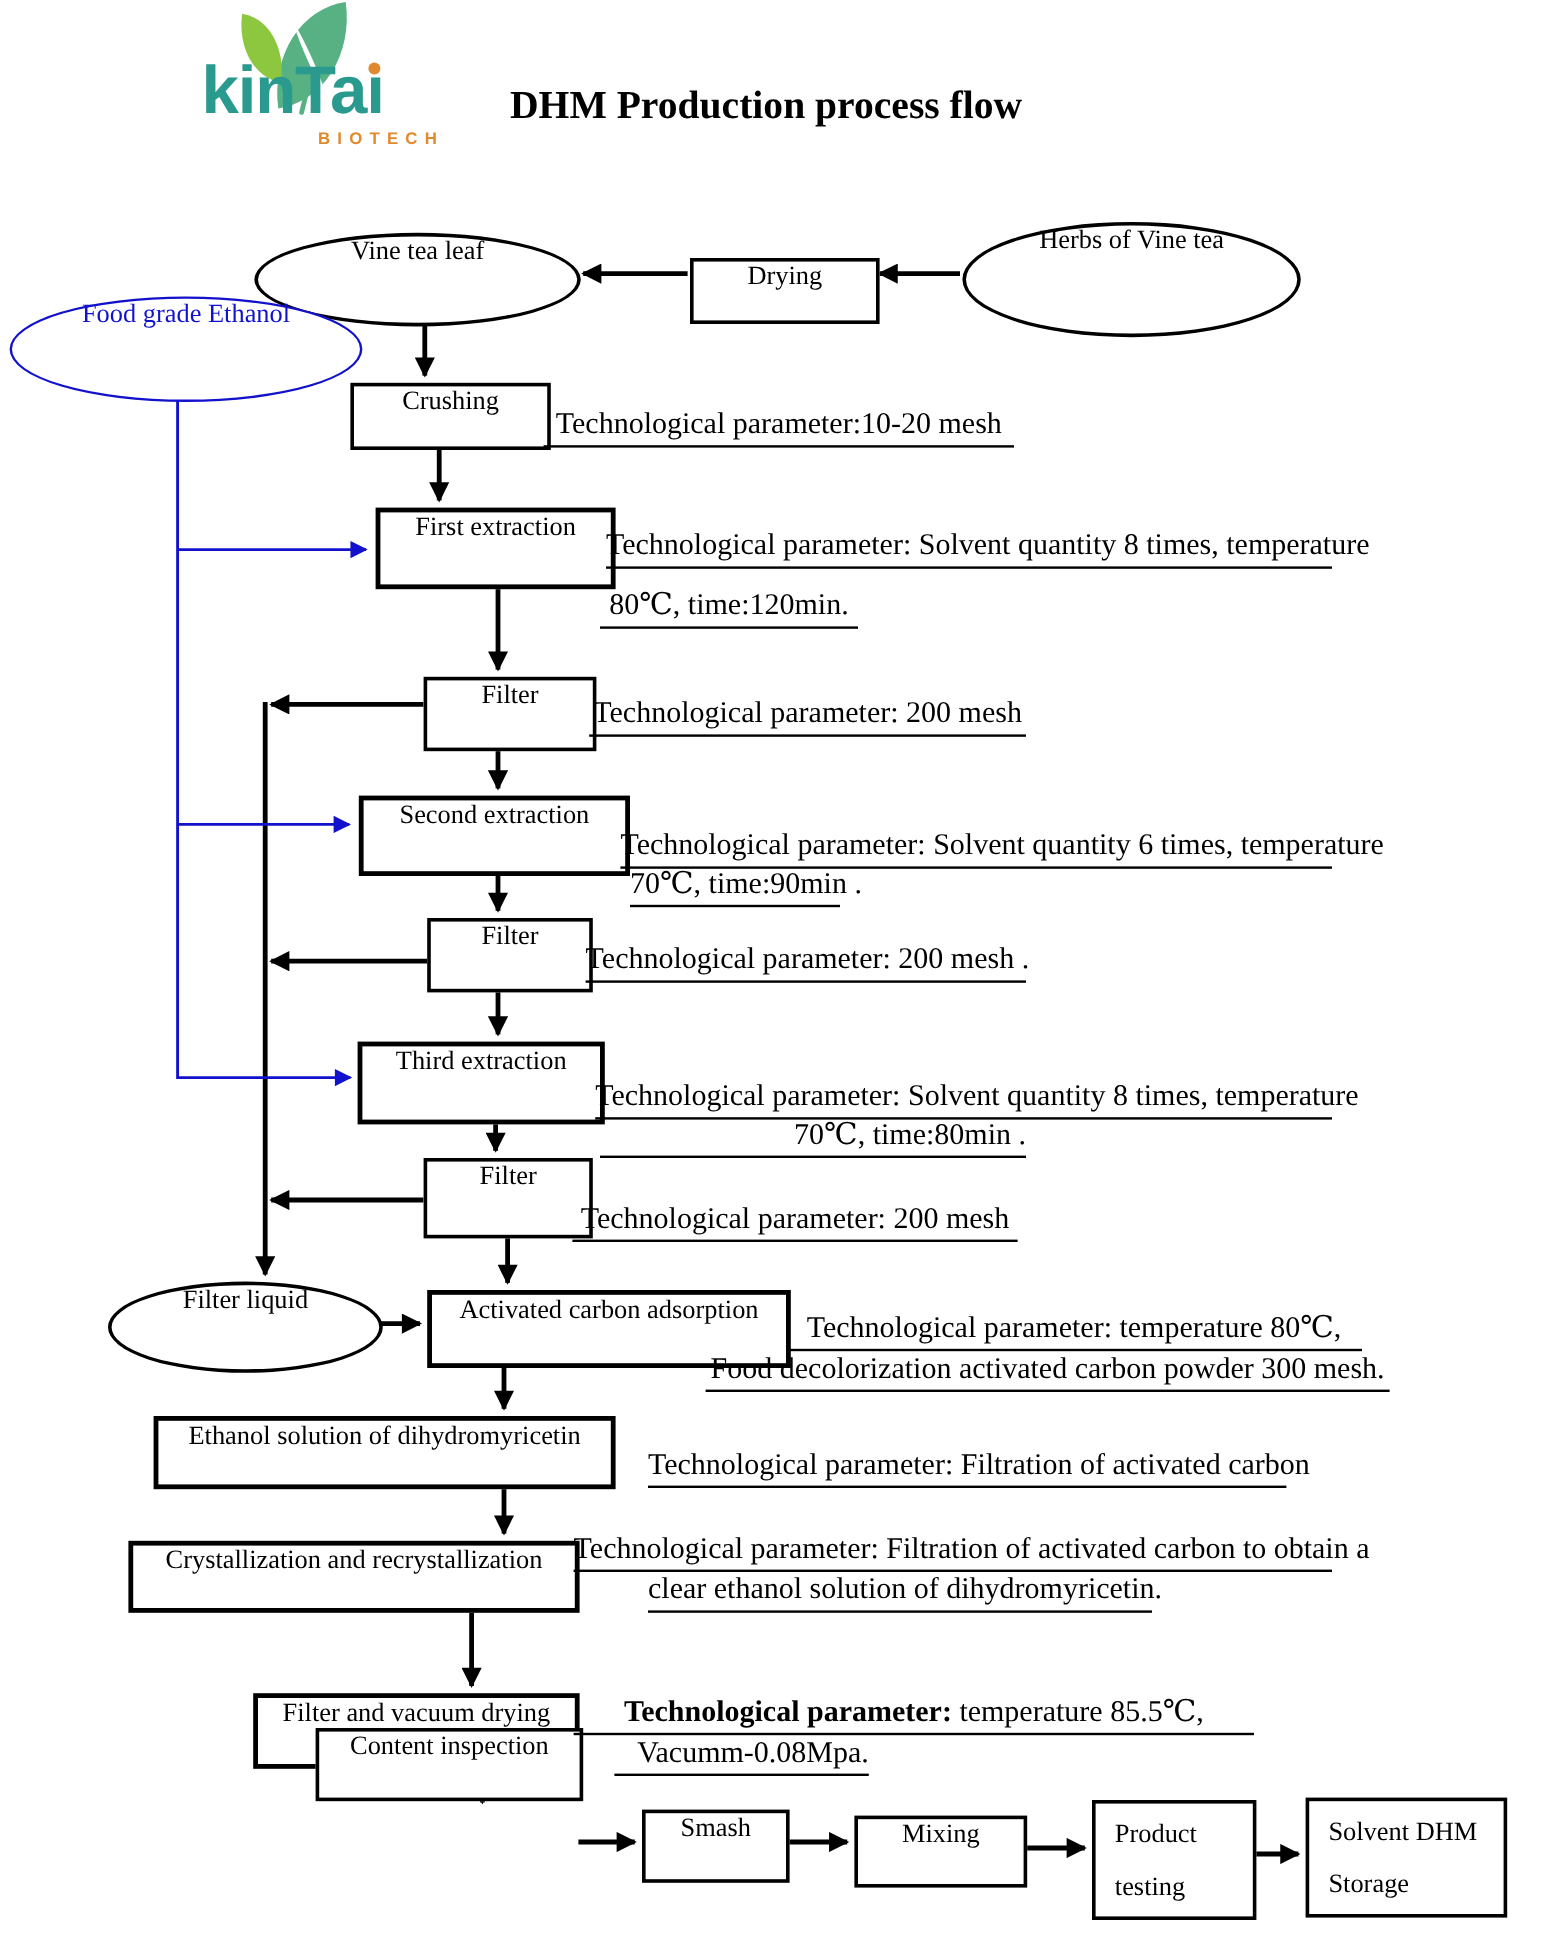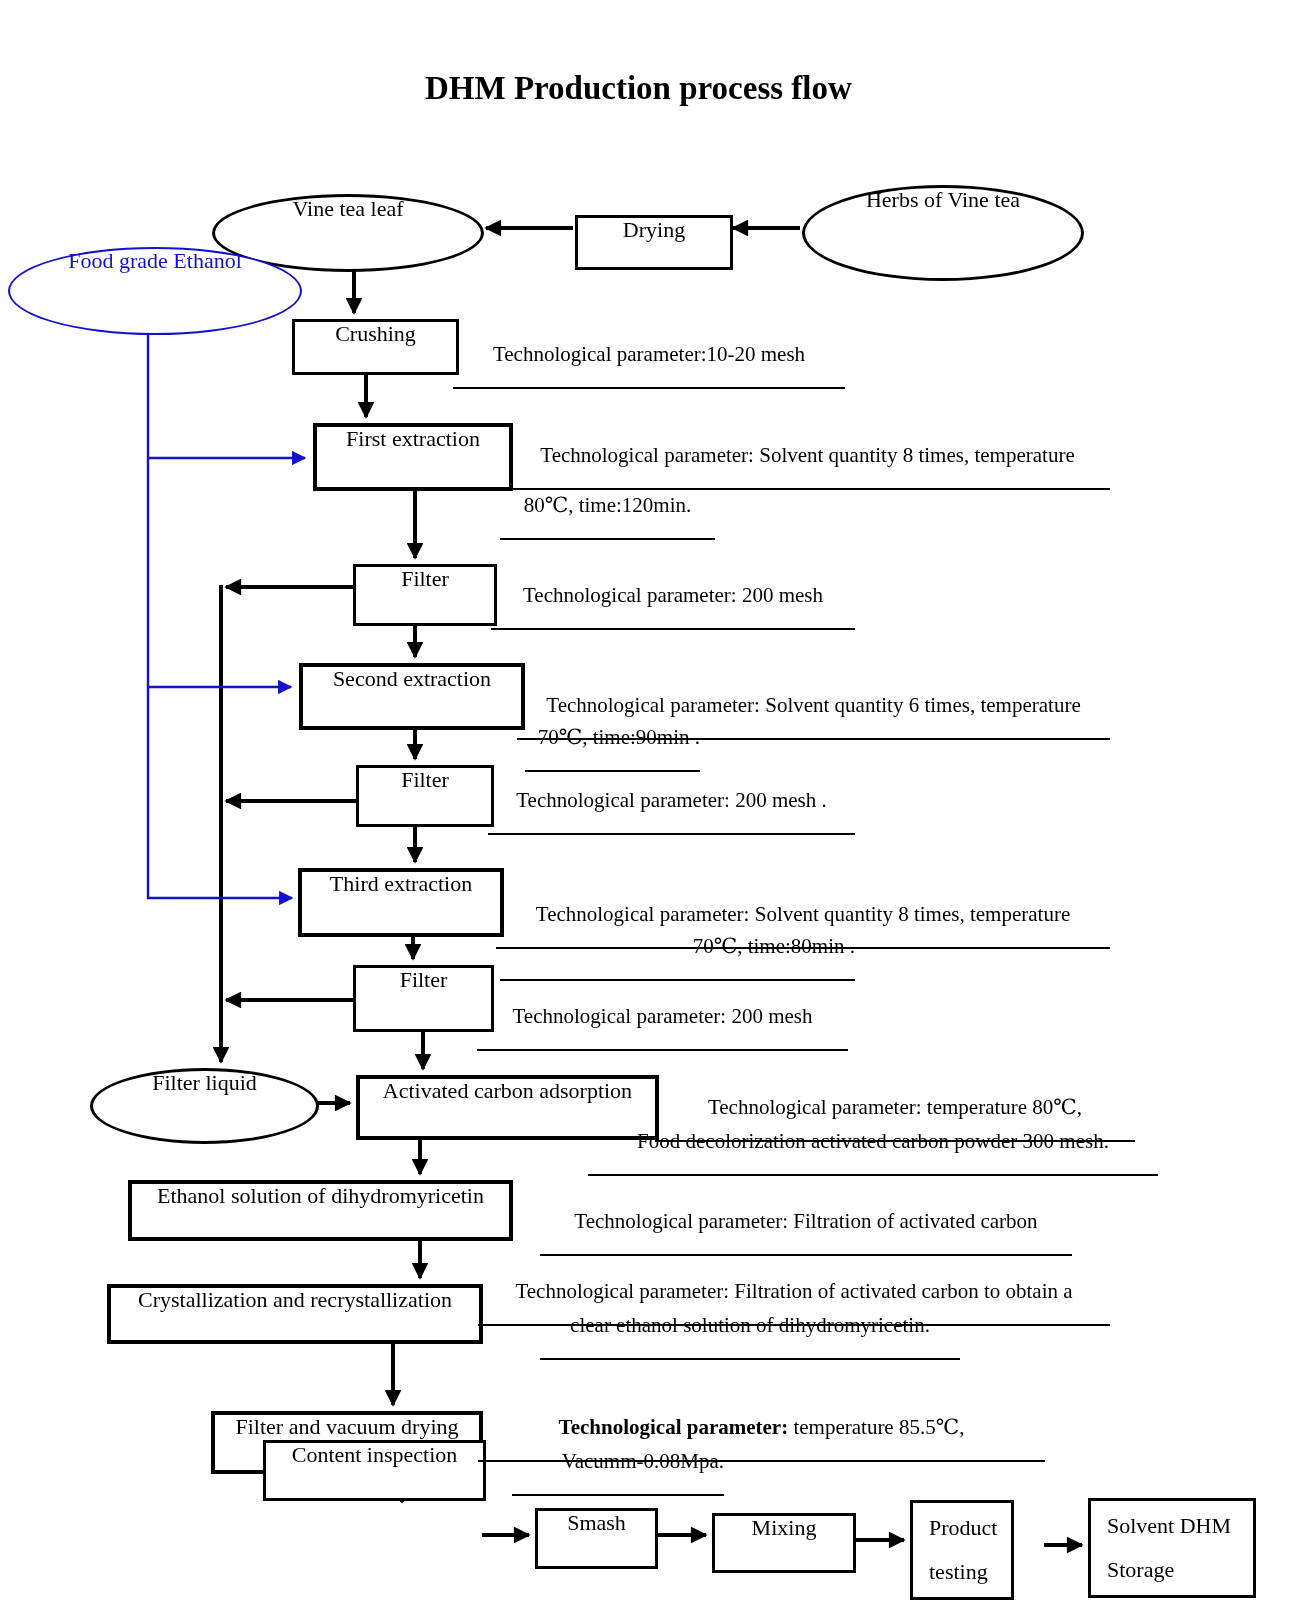--- a/index.html
+++ b/index.html
@@ -14,22 +14,22 @@
     border:3px solid #000;
     display:flex;align-items:flex-start;justify-content:center;
     font-size:22px;line-height:1.1;text-align:center;
   }
   .node.thick{border-width:4px;}
   .ellipse{border-radius:50%;}
   .blue-node{border:2px solid var(--blue,#1212cd);color:var(--blue,#1212cd);}
   .node.multi{flex-direction:column;align-items:flex-start;justify-content:center;
     padding-left:16px;box-sizing:border-box;line-height:44px;text-align:left;}
   .param{
-    position:absolute;z-index:2;font-size:21px;line-height:26px;
-    border-bottom:2px solid #000;padding-bottom:20px;text-align:center;
+    position:absolute;z-index:2;font-size:25px;line-height:26px;
+    border-bottom:2px solid #000;padding-bottom:4px;text-align:center;
     white-space:nowrap;overflow:visible;
   }
   .param.ta-left{text-align:right;}
   .param b{font-weight:bold;}
   
   .logo{position:absolute;left:168px;top:6px;width:220px;height:130px;z-index:3;}
   .logo .word{
     position:absolute;left:0;top:36px;
     font-family:"Liberation Sans","DejaVu Sans",sans-serif;
     font-weight:bold;font-size:56px;letter-spacing:-1px;color:var(--teal,#2a9a8e);
@@ -62,20 +62,28 @@
   .title{
     position:absolute;left:425px;top:70px;z-index:3;
     font-size:33px;font-weight:bold;white-space:nowrap;
   }
 </style>
 </head>
 <body>
 
 <div class="canvas">
 
+  <div class="logo">
+    <div class="leaf big"></div>
+    <div class="leaf small"></div>
+    <div class="leaf vein"></div>
+    <div class="leaf stem"></div>
+    <div class="word"><span>kinTa</span><span class="lastchar"><span>ı</span><i class="dot"></i></span></div>
+    <div class="sub">BIOTECH</div>
+  </div>
 
   <div class="title">DHM Production process flow</div>
 
   <svg class="wires" width="1300" height="1615" viewBox="0 0 1300 1615">
     <defs>
       <marker id="ab" viewBox="0 0 10 10" refX="9" refY="5" markerWidth="4.5" markerHeight="4.2" orient="auto-start-reverse">
         <path d="M0,0 L10,5 L0,10 z" fill="#000"></path>
       </marker>
       <marker id="abl" viewBox="0 0 10 10" refX="9" refY="5" markerWidth="7" markerHeight="6" orient="auto-start-reverse">
         <path d="M0,0 L10,5 L0,10 z" fill="#1212cd"></path>
@@ -163,21 +171,21 @@
     </div>
   <div class="node" style="left:263px;top:1440px;width:217px;height:55px">
       <span>Content inspection</span>
     </div>
   <div class="node" style="left:535px;top:1508px;width:117px;height:55px">
       <span>Smash</span>
     </div>
   <div class="node" style="left:712px;top:1513px;width:138px;height:54px">
       <span>Mixing</span>
     </div>
-  <div class="node multi" style="left:910px;top:1500px;width:104px;height:100px">
+  <div class="node multi" style="left:910px;top:1500px;width:137px;height:100px">
     <span>Product</span>
     <span>testing</span>
   </div>
   <div class="node multi" style="left:1088px;top:1498px;width:168px;height:100px">
     <span>Solvent DHM</span>
     <span>Storage</span>
   </div>
 
   <div class="param" style="left:453px;top:341px;width:392px">Technological parameter:10-20 mesh</div>
 

